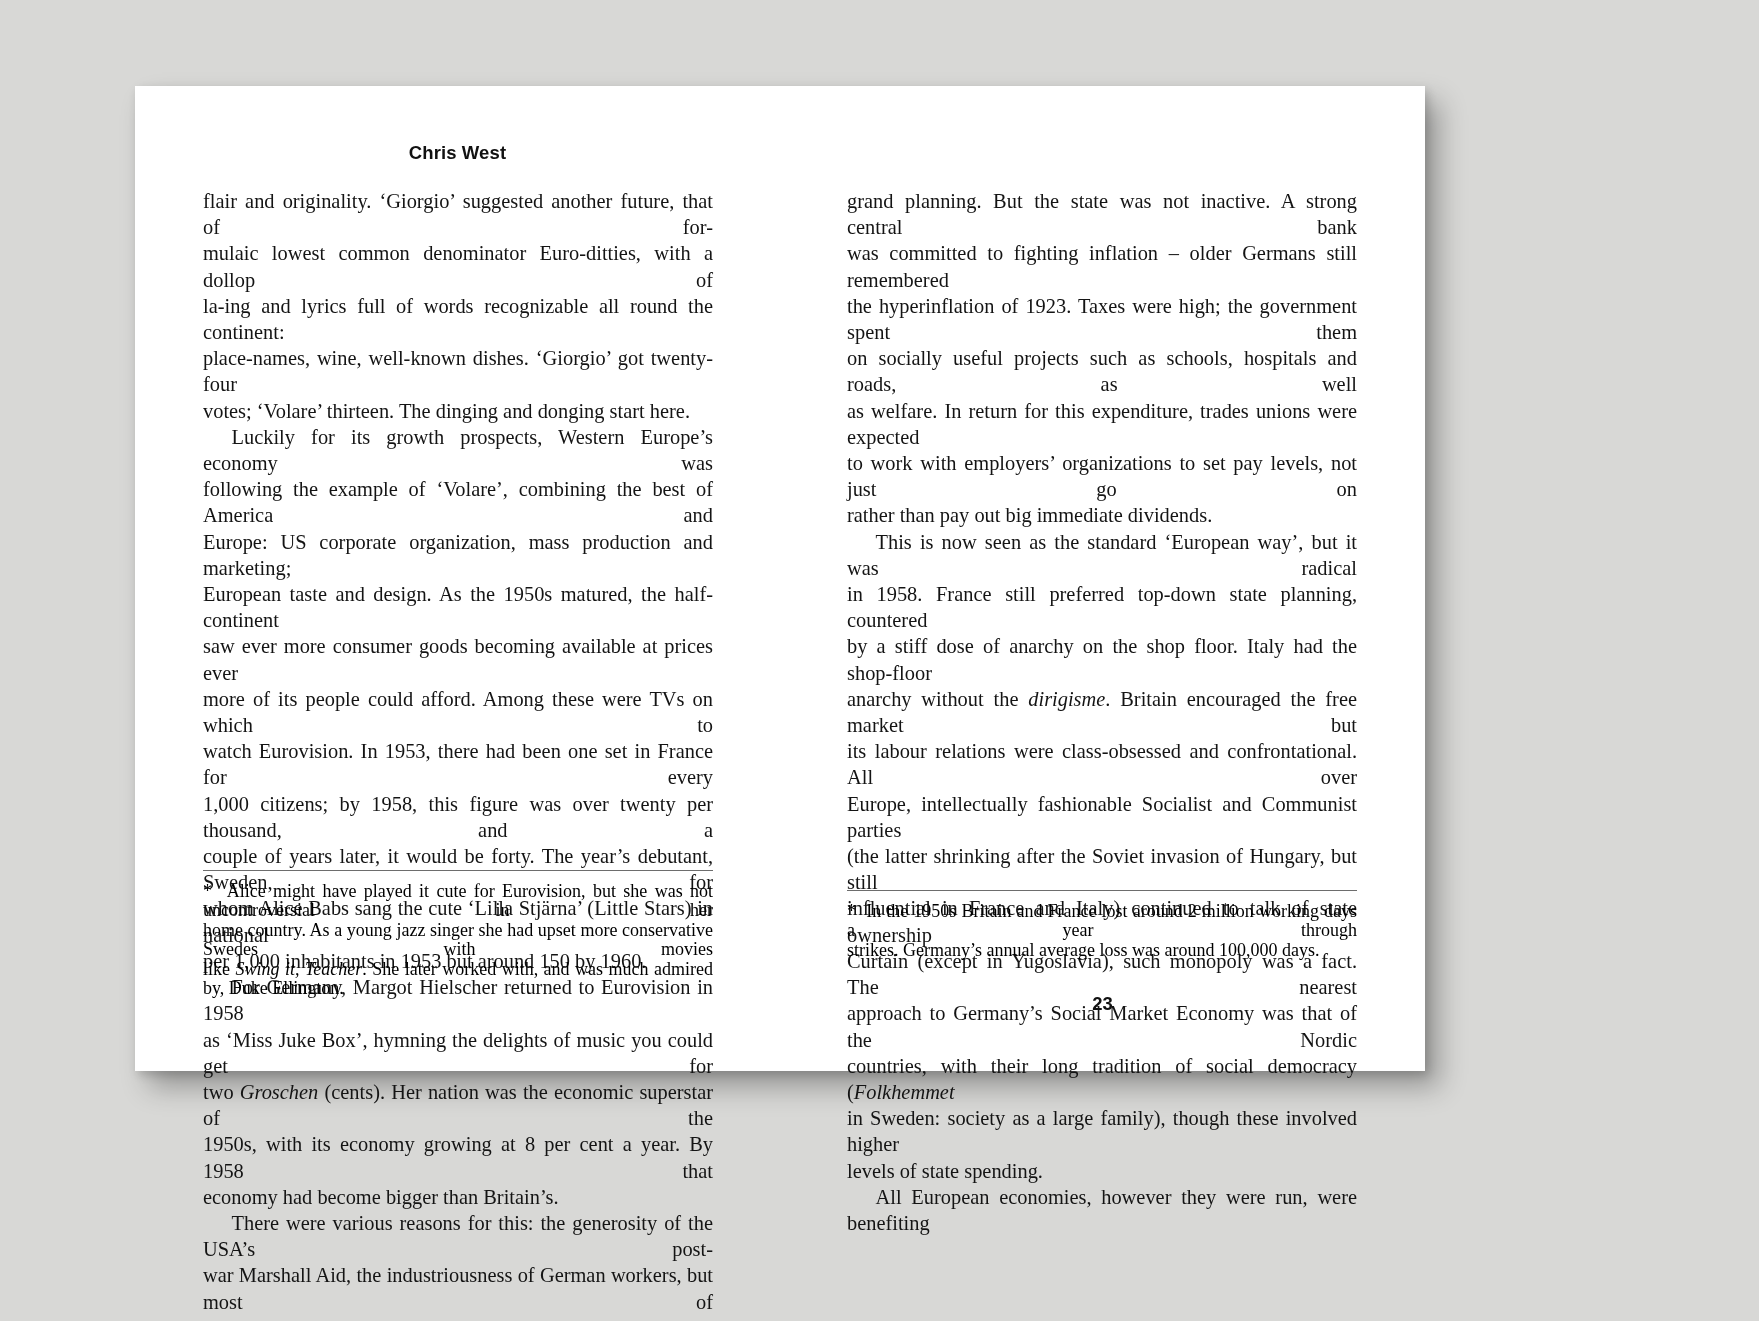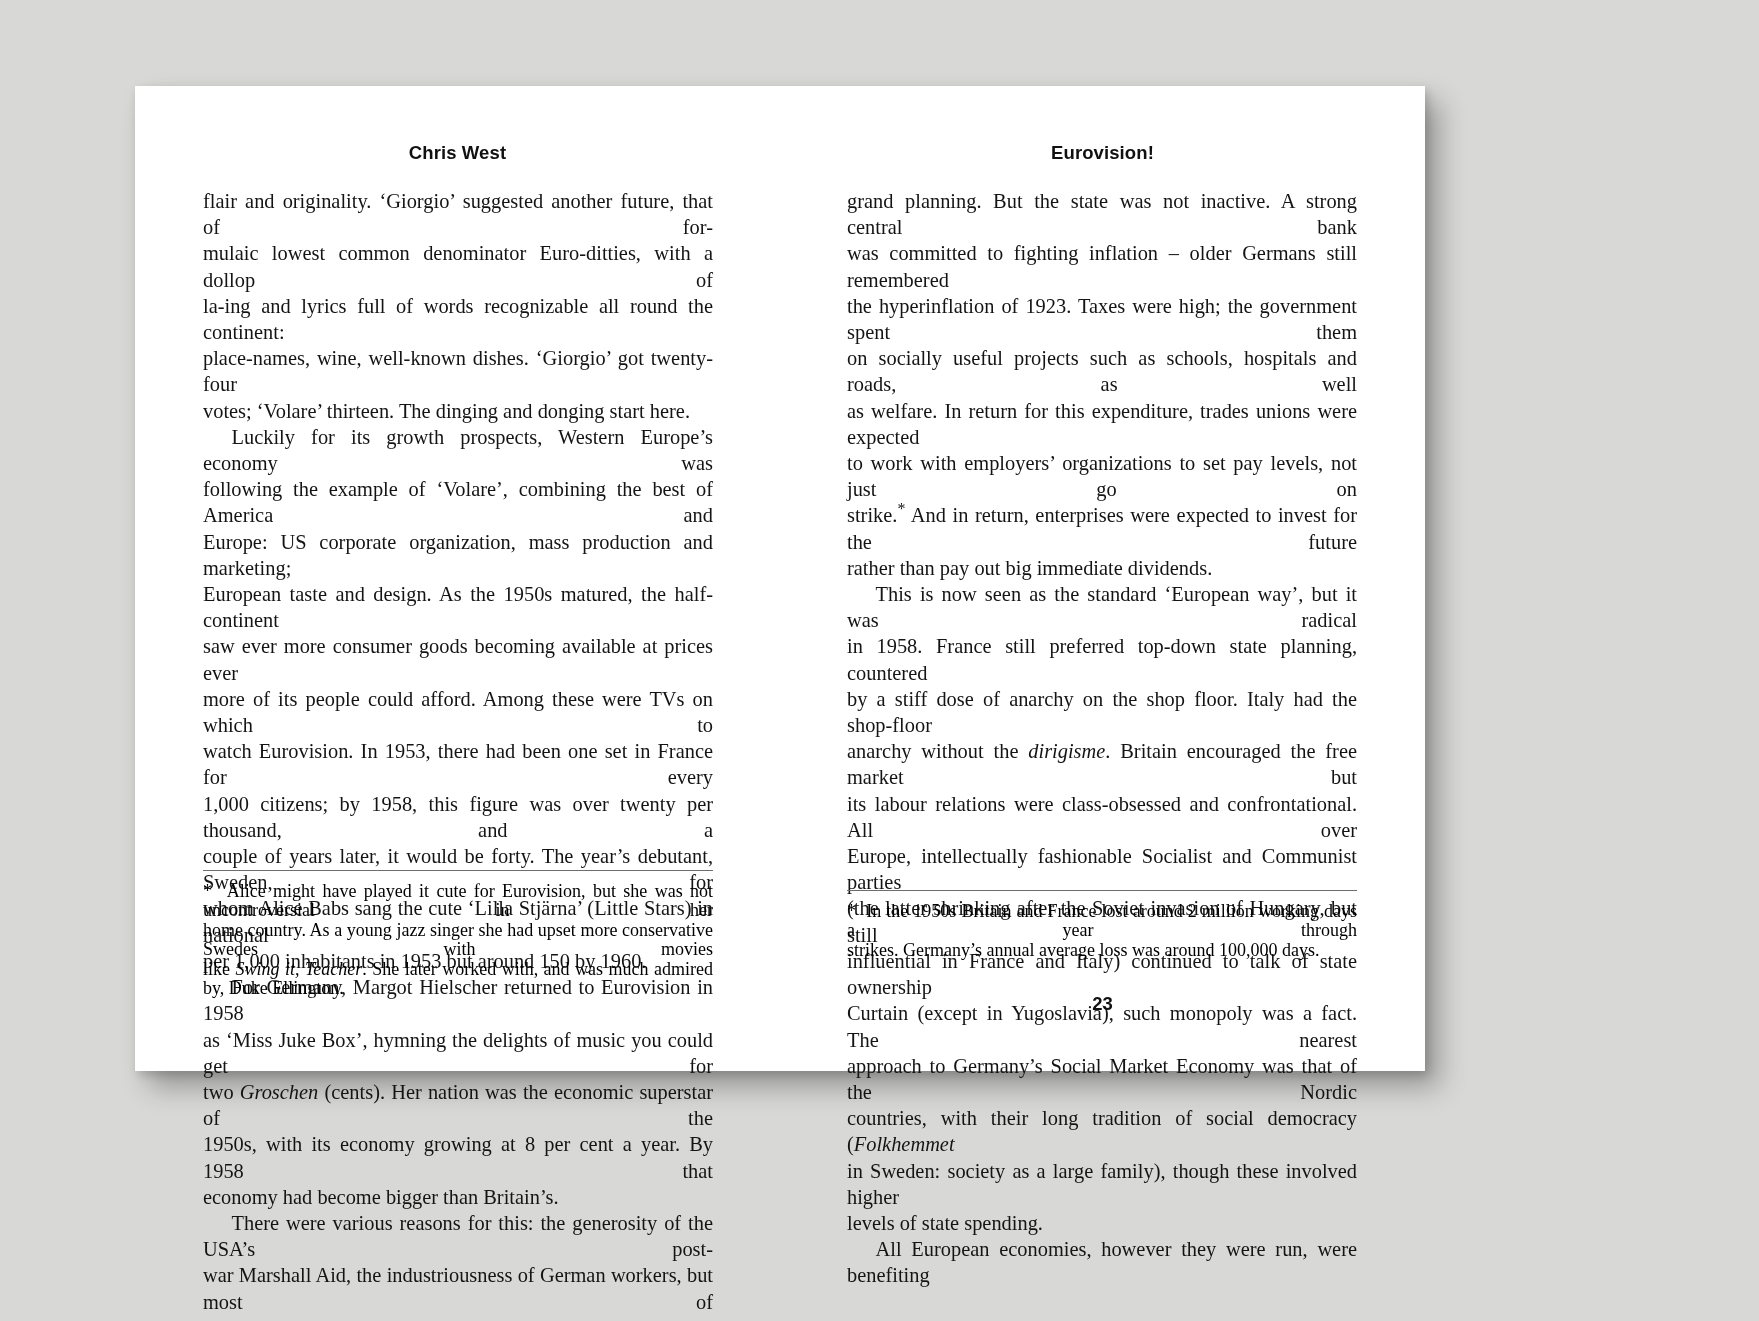--- a/index.html
+++ b/index.html
@@ -187,31 +187,29 @@
         <div class="fn-body">
             <span class="fn-line"><span class="star">*&nbsp;&nbsp;</span>Alice might have played it cute for Eurovision, but she was not uncontroversial in her</span>
             <span class="fn-line">home country. As a young jazz singer she had upset more conservative Swedes with movies</span>
             <span class="fn-line last">like <em>Swing it, Teacher</em>. She later worked with, and was much admired by, Duke Ellington.</span>
           </div>
       </div>
 
     </div>
 
     <div class="page page-right">
-      <div class="running-head">Eurovision!</div>
 
       <div class="textblock" id="right-textblock">
           <p>
             <span class="ln">grand planning. But the state was not inactive. A strong central bank</span>
             <span class="ln">was committed to fighting inflation – older Germans still remembered</span>
             <span class="ln">the hyperinflation of 1923. Taxes were high; the government spent them</span>
             <span class="ln">on socially useful projects such as schools, hospitals and roads, as well</span>
             <span class="ln">as welfare. In return for this expenditure, trades unions were expected</span>
             <span class="ln">to work with employers’ organizations to set pay levels, not just go on</span>
-            <span class="ln">strike.<span class="fn-mark">*</span> And in return, enterprises were expected to invest for the future</span>
             <span class="ln last">rather than pay out big immediate dividends.</span>
           </p>
           <p>
             <span class="ln first-indent">This is now seen as the standard ‘European way’, but it was radical</span>
             <span class="ln">in 1958. France still preferred top-down state planning, countered</span>
             <span class="ln">by a stiff dose of anarchy on the shop floor. Italy had the shop-floor</span>
             <span class="ln">anarchy without the <em>dirigisme</em>. Britain encouraged the free market but</span>
             <span class="ln">its labour relations were class-obsessed and confrontational. All over</span>
             <span class="ln">Europe, intellectually fashionable Socialist and Communist parties</span>
             <span class="ln">(the latter shrinking after the Soviet invasion of Hungary, but still</span>

